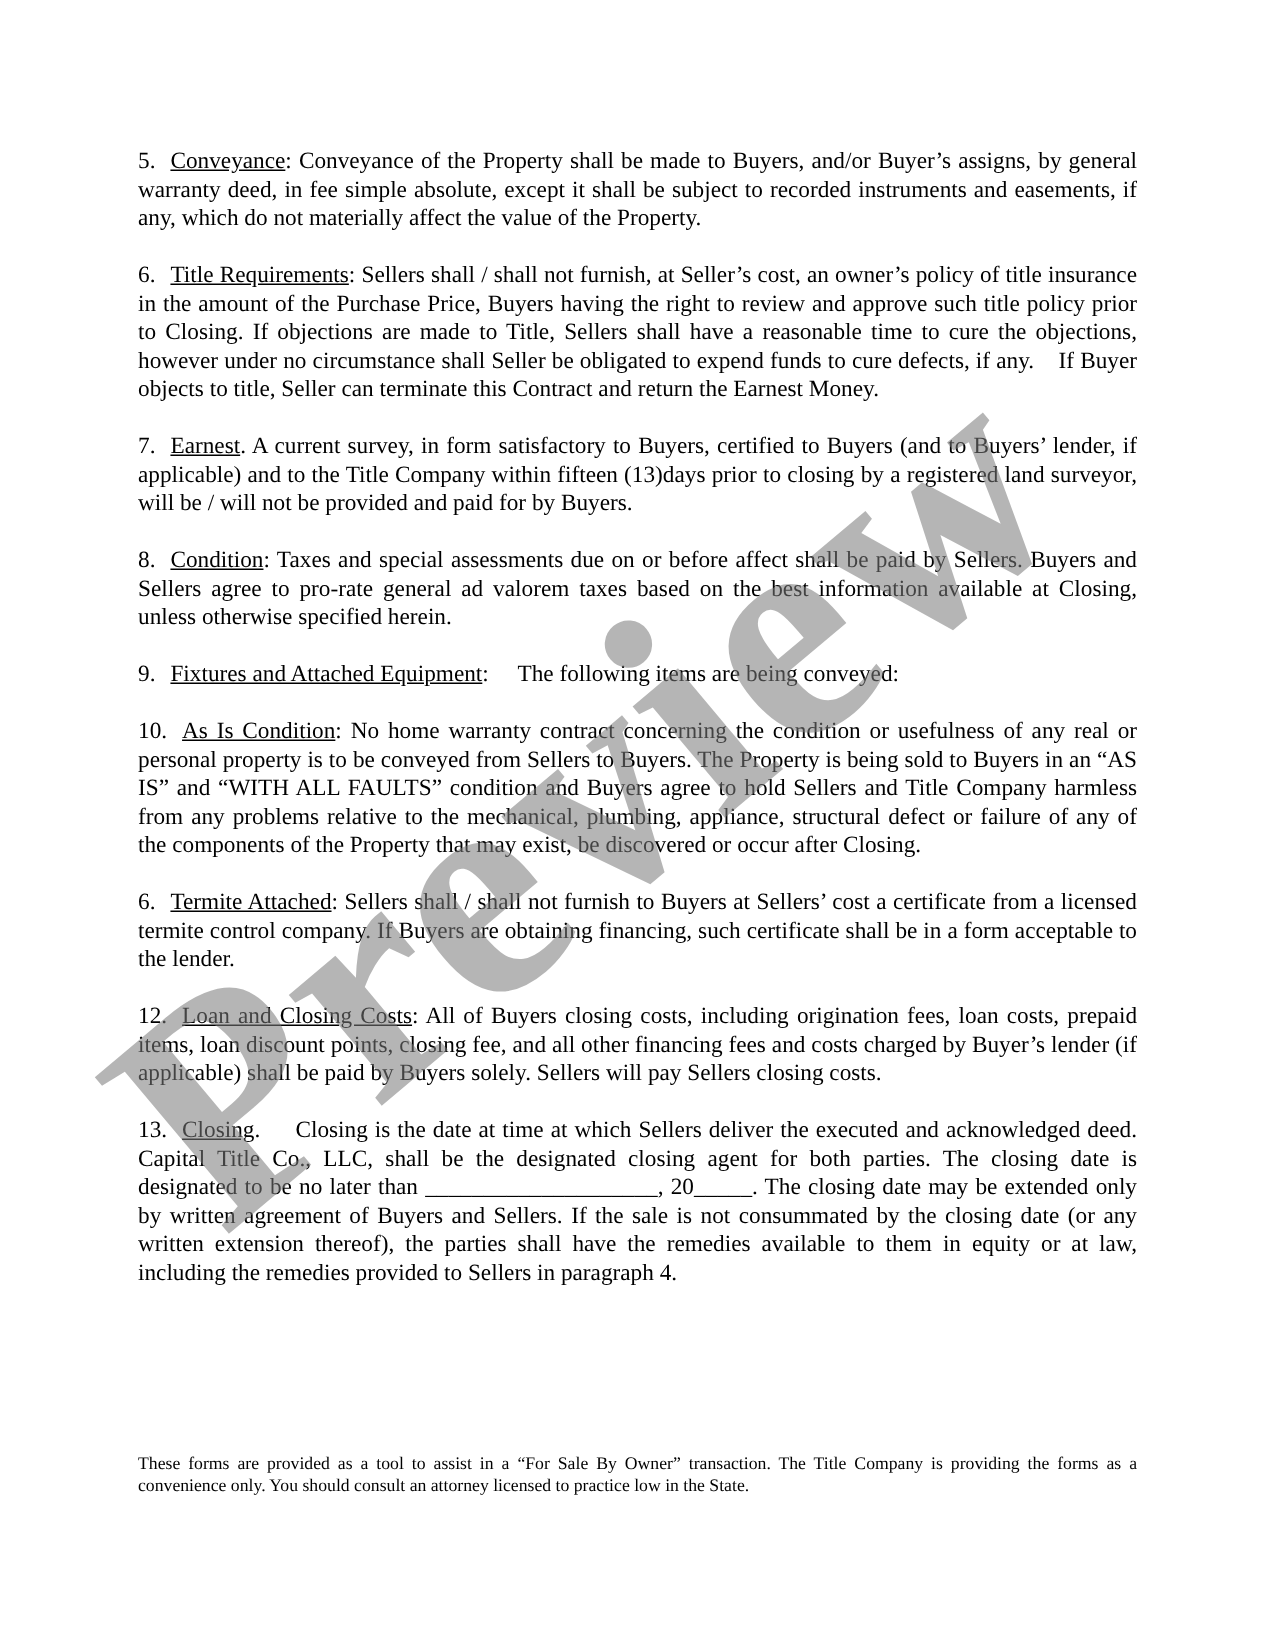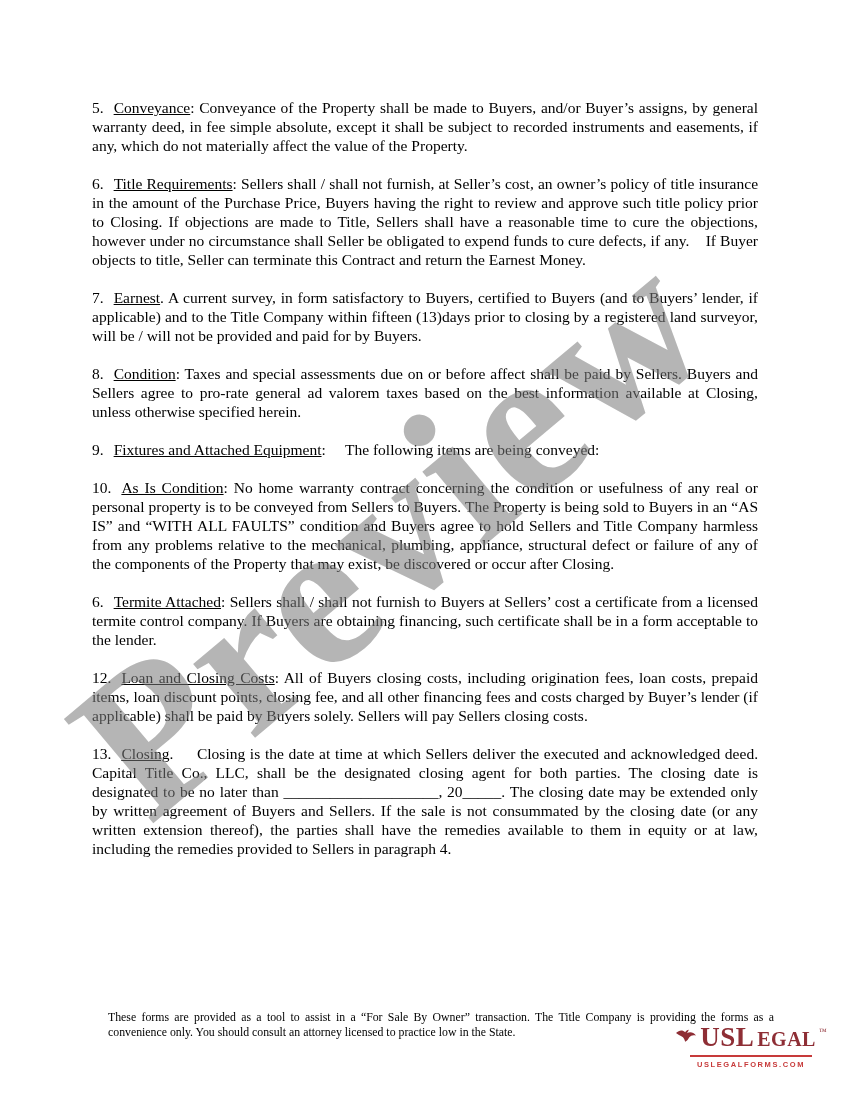--- a/index.html
+++ b/index.html
@@ -43,28 +43,27 @@
     letter-spacing: 4px;
     color: #7a7a7a;
     opacity: 0.55;
     transform: rotate(-40deg);
     pointer-events: none;
     z-index: 5;
     white-space: nowrap;
   }
   .footer {
     position: absolute;
-    left: 108px;
+    left: 92px;
     top: 968px;
     width: 666px;
     font-size: 11.8px;
     line-height: 14.5px;
     z-index: 1;
     text-align: justify;
-    margin-top: 42px;
   }
   .logo {
     position: absolute;
     right: 38px;
     top: 1022px;
     width: 122px;
     text-align: center;
     z-index: 6;
   }
   .logo-row {
@@ -111,28 +110,14 @@
 
     <p class="para"><span class="num">12.</span><span class="ptitle">Loan and Closing Costs</span><span>:</span> <span class="pbody">All of Buyers closing costs, including origination fees, loan costs, prepaid items, loan discount points, closing fee, and all other financing fees and costs charged by Buyer’s lender (if applicable) shall be paid by Buyers solely.  Sellers will pay Sellers closing costs.</span></p>
 
     <p class="para"><span class="num">13.</span><span class="ptitle">Closing</span><span>.</span> <span class="pbody">&nbsp;&nbsp;&nbsp; Closing is the date at time at which Sellers deliver the executed and acknowledged deed.  Capital Title Co., LLC, shall be the designated closing agent for both parties. The closing date is designated to be no later than ____________________, 20_____.   The closing date may be extended only by written agreement of Buyers and Sellers. If the sale is not consummated by the closing date (or any written extension thereof), the parties shall have the remedies available to them in equity or at law, including the remedies provided to Sellers in paragraph 4.</span></p>
   </div>
 
   <div class="watermark">Preview</div>
 
   <div class="footer">These forms are provided as a tool to assist in a “For Sale By Owner” transaction.  The Title Company is providing the forms as a convenience only.  You should consult an attorney licensed to practice low in the State.</div>
 
-  <div class="logo">
-    <div class="logo-row">
-      <span class="eagle">
-        <svg width="22" height="15" viewBox="0 0 26 18" aria-hidden="true">
-          <path d="M1 6 C5 2 9 2 12 5 C13 3 14.5 2 16.5 2 C15.5 4 15 5 14 6.2 C18 4.2 22 5.2 25 9 C21 8 19 9 17 11 C16 13.2 14 15.4 12 16.5 C11.2 13.4 10 11.2 8 10.1 C6 9 3.2 8 1 6 Z" fill="#8e2e35"></path>
-        </svg>
-      </span>
-      <span class="brand-main">USL</span>
-        <span class="brand-rest">EGAL</span>
-        <span class="tm">™</span>
-    </div>
-    <div class="logo-rule"></div>
-    <div class="logo-site">USLEGALFORMS.COM</div>
-  </div>
 
 </div>
 
 </body></html>

